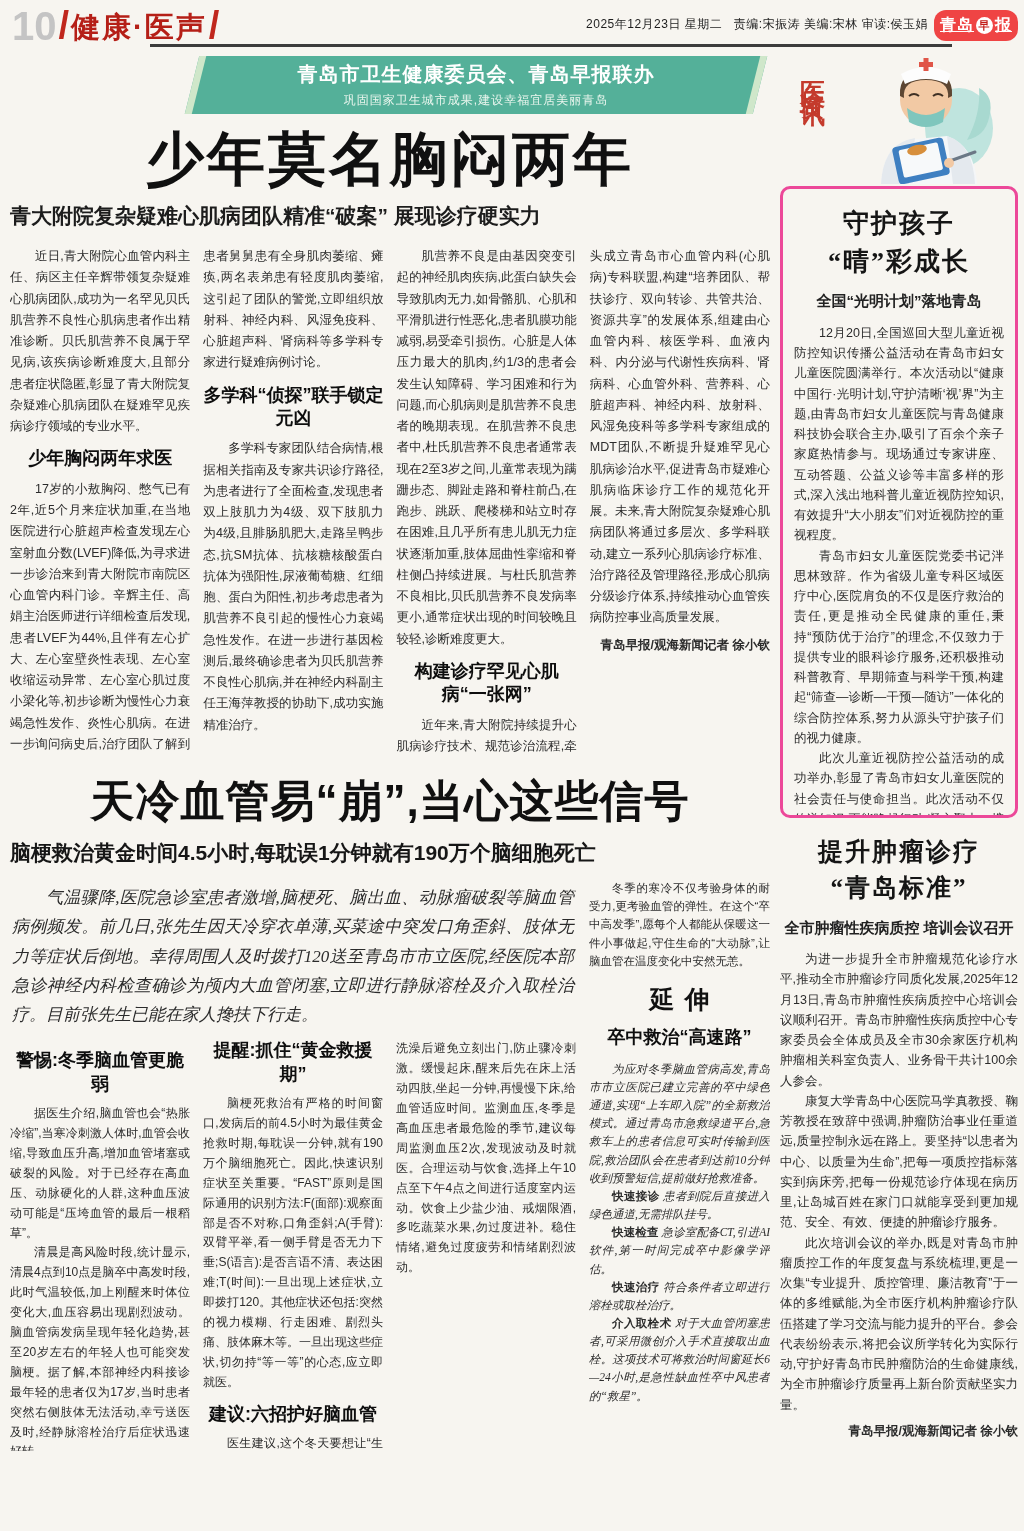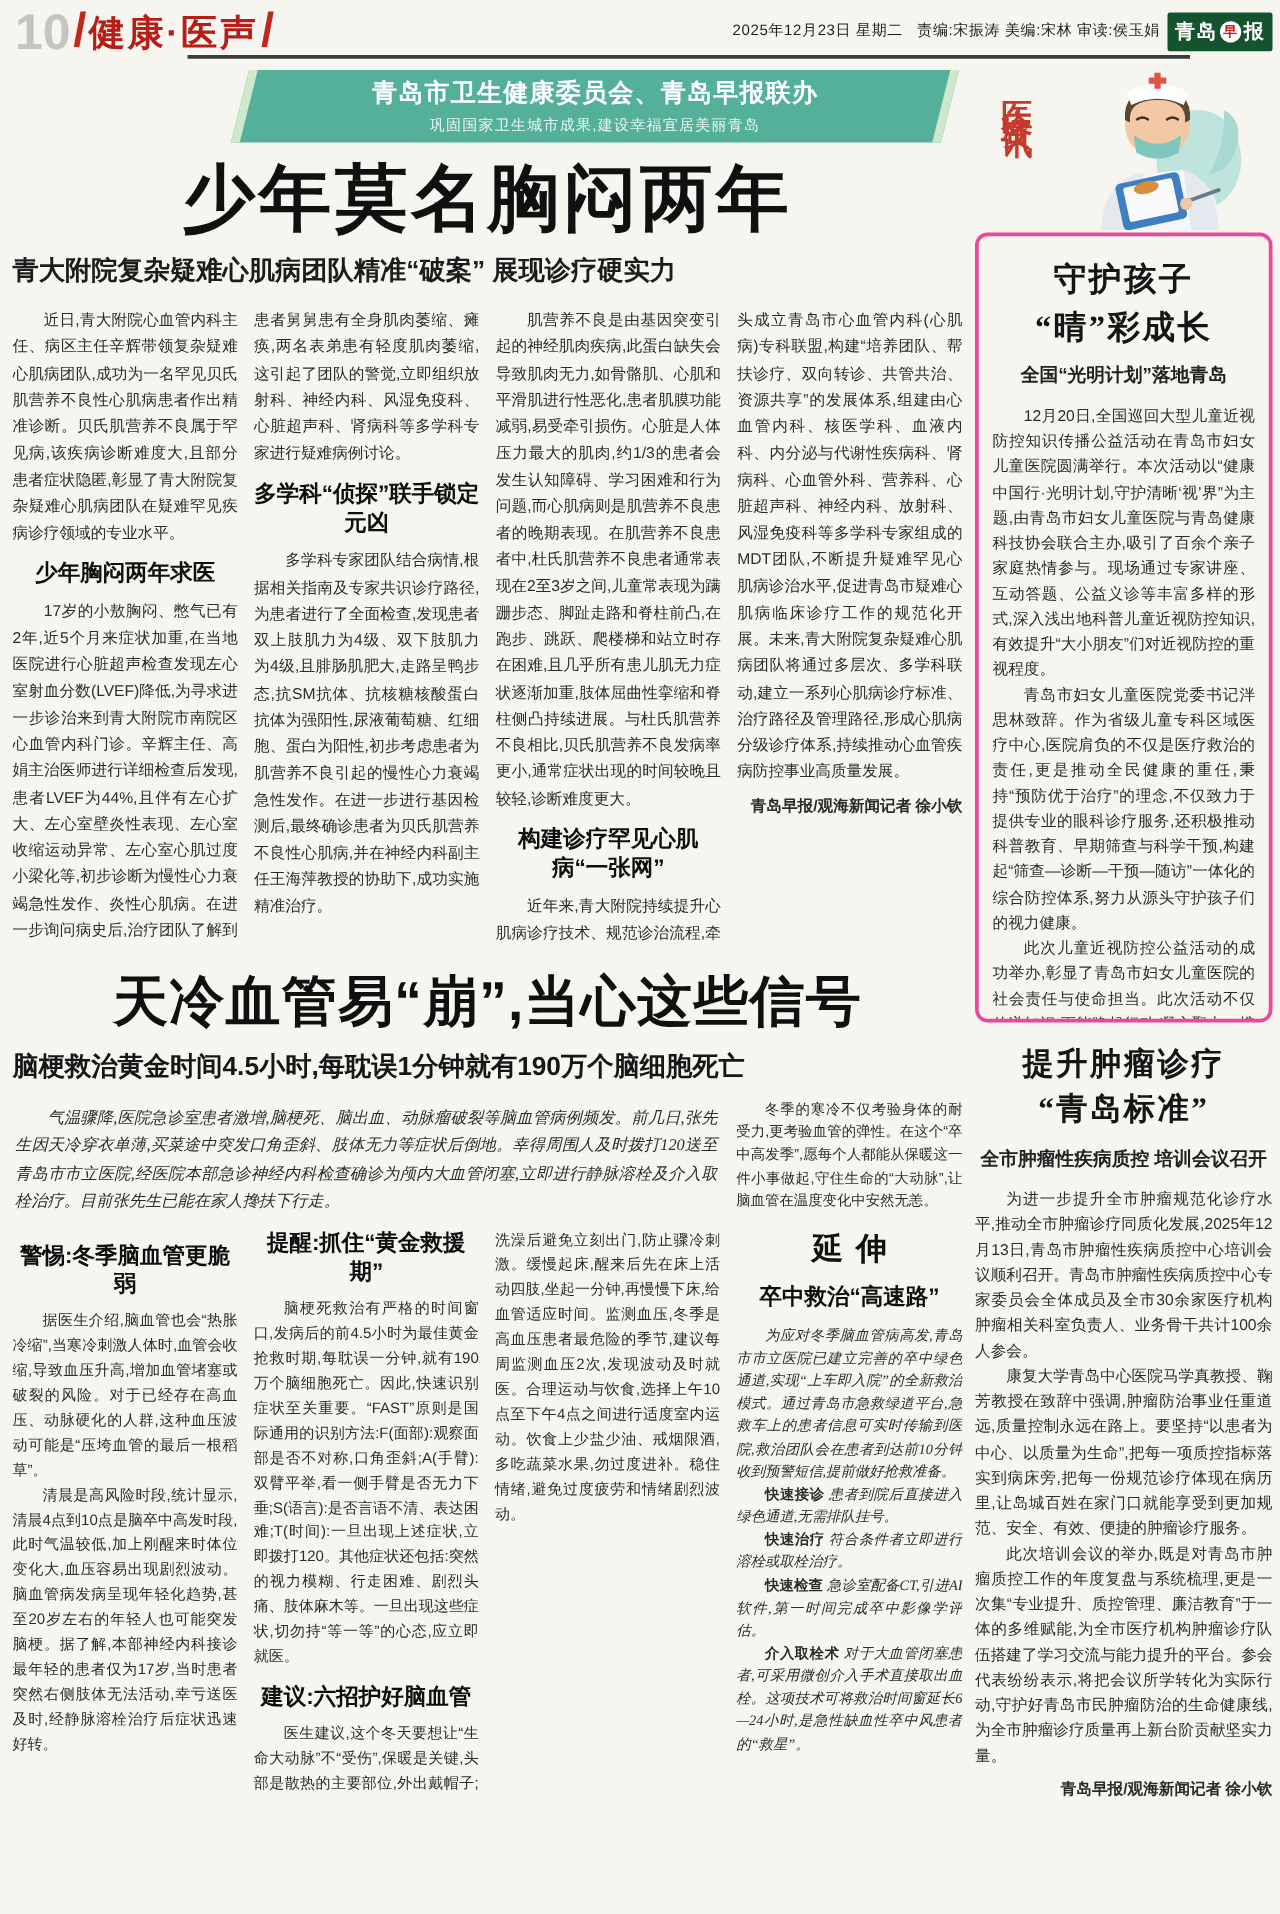--- a/index.html
+++ b/index.html
@@ -10,23 +10,23 @@
     font-family:"Liberation Sans","DejaVu Sans",sans-serif;
     color:#2b2b2b;
   }
   
   .page-header { position:absolute; top:4px; left:12px; right:6px; height:48px; }
   .page-num { font-size:40px; font-weight:bold; color:#c4c4c4; vertical-align:top; }
   .hdr-slash { font-size:38px; color:#c0271d; font-weight:bold; margin:0 2px; }
   .section-title { font-size:29px; font-weight:900; color:#b51f17; letter-spacing:2px; vertical-align:top; line-height:46px;}
   .header-rule { position:absolute; left:138px; top:40px; width:802px; border-top:3px solid #3c3c3c; }
   .date-credits { position:absolute; right:90px; top:12px; font-size:12px; color:#1d1d1d; letter-spacing:.5px; }
-  .masthead { position:absolute; right:0; top:6px; background:#14532d; color:#fff;
-    font-weight:900; font-size:16px; padding:5px 6px; border-radius:2px; letter-spacing:1px;
-    display:flex; align-items:center; gap:2px;}
+  .masthead { position:absolute; right:0; top:6px; background:#ef4444; color:#fff;
+    font-weight:900; font-size:16px; padding:5px 6px; border-radius:12px; letter-spacing:1px;
+    display:flex; align-items:center; gap:2px;text-decoration:underline;}
   .masthead .sun { display:inline-flex; align-items:center; justify-content:center;
     width:17px; height:17px; border-radius:50%; background:#fff; color:#c21d18; font-size:11px; font-weight:900;}
   
   .main-left { position:absolute; left:10px; top:56px; width:760px; }
   .banner { margin-left:182px; width:568px; height:58px; background:#54b099;
     transform:skewX(-14deg); border-left:7px solid #cfe7ca; border-right:7px solid #cfe7ca;
     display:flex; flex-direction:column; justify-content:center; }
   .banner-inner { transform:skewX(14deg); text-align:center; }
   .banner-title { color:#fff; font-size:20px; font-weight:900; letter-spacing:1px; }
   .banner-sub { color:#eaf6ee; font-size:12px; margin-top:4px; letter-spacing:1px; }
@@ -36,21 +36,21 @@
   .art1-cols { margin-top:16px; height:512px; overflow:hidden;
     column-count:4; column-gap:13px; column-fill:auto;
     font-size:12.5px; line-height:1.7; text-align:justify; }
   
   .headline2 { margin-top:14px; text-align:center; font-size:44px; font-weight:900;
     color:#101010; letter-spacing:1px; }
   .deck2 { margin-top:8px; text-align:left; font-size:21px; font-weight:bold; color:#161616; }
   .a2-body { margin-top:12px; display:flex; gap:13px; height:572px; overflow:hidden; }
   .a2-left { width:566px; }
   .a2-intro { font-family:"Liberation Serif","DejaVu Serif",serif; font-style:italic;
-    font-size:13px; line-height:1.72; text-indent:2em; text-align:justify; padding:4px 2px 10px 2px; }
+    font-size:17px; line-height:1.72; text-indent:2em; text-align:justify; padding:4px 2px 10px 2px; }
   .a2-cols3 { column-count:3; column-gap:13px; column-fill:auto; height:460px; overflow:hidden;
     font-size:12px; line-height:1.66; text-align:justify; }
   .a2-right { flex:1; font-size:11.5px; line-height:1.58; text-align:justify; overflow:hidden; }
   
   .blk-p { text-indent:2em; }
   .blk-h { font-size:18px; font-weight:900; color:#0e0e0e; text-align:center;
     text-indent:0; margin:10px 0 8px 0; line-height:1.3; break-inside:avoid; }
   .blk-by { font-weight:bold; text-align:right; text-indent:0; margin-top:6px; }
   .blk-sec { font-family:"Liberation Serif","DejaVu Serif",serif; font-size:25px; font-weight:bold;
     text-align:center; letter-spacing:10px; text-indent:10px; margin:10px 0 2px 0; color:#111; }
@@ -134,22 +134,22 @@
           <div class="blk-h">建议:六招护好脑血管</div>
           <div class="blk-p">医生建议,这个冬天要想让“生命大动脉”不“受伤”,保暖是关键,头部是散热的主要部位,外出戴帽子;洗澡后避免立刻出门,防止骤冷刺激。缓慢起床,醒来后先在床上活动四肢,坐起一分钟,再慢慢下床,给血管适应时间。监测血压,冬季是高血压患者最危险的季节,建议每周监测血压2次,发现波动及时就医。合理运动与饮食,选择上午10点至下午4点之间进行适度室内运动。饮食上少盐少油、戒烟限酒,多吃蔬菜水果,勿过度进补。稳住情绪,避免过度疲劳和情绪剧烈波动。</div>
         </div>
     </div>
     <div class="a2-right">
         <div class="blk-p">冬季的寒冷不仅考验身体的耐受力,更考验血管的弹性。在这个“卒中高发季”,愿每个人都能从保暖这一件小事做起,守住生命的“大动脉”,让脑血管在温度变化中安然无恙。</div>
         <div class="blk-sec">延伸</div>
         <div class="blk-sech">卒中救治“高速路”</div>
         <div class="blk-ip">为应对冬季脑血管病高发,青岛市市立医院已建立完善的卒中绿色通道,实现“上车即入院”的全新救治模式。通过青岛市急救绿道平台,急救车上的患者信息可实时传输到医院,救治团队会在患者到达前10分钟收到预警短信,提前做好抢救准备。</div>
         <div class="blk-item"><span class="item-lead">快速接诊</span> 患者到院后直接进入绿色通道,无需排队挂号。</div>
+        <div class="blk-item"><span class="item-lead">快速检查</span> 急诊室配备CT,引进AI软件,第一时间完成卒中影像学评估。</div>
         <div class="blk-item"><span class="item-lead">快速治疗</span> 符合条件者立即进行溶栓或取栓治疗。</div>
-        <div class="blk-item"><span class="item-lead">快速检查</span> 急诊室配备CT,引进AI软件,第一时间完成卒中影像学评估。</div>
         <div class="blk-item"><span class="item-lead">介入取栓术</span> 对于大血管闭塞患者,可采用微创介入手术直接取出血栓。这项技术可将救治时间窗延长6—24小时,是急性缺血性卒中风患者的“救星”。</div>
       </div>
   </div>
 </div>
 
 <div class="right-rail">
 
   <div class="medinfo">
     <div class="med-label">医疗资讯</div>
     <div class="nurse-wrap">

